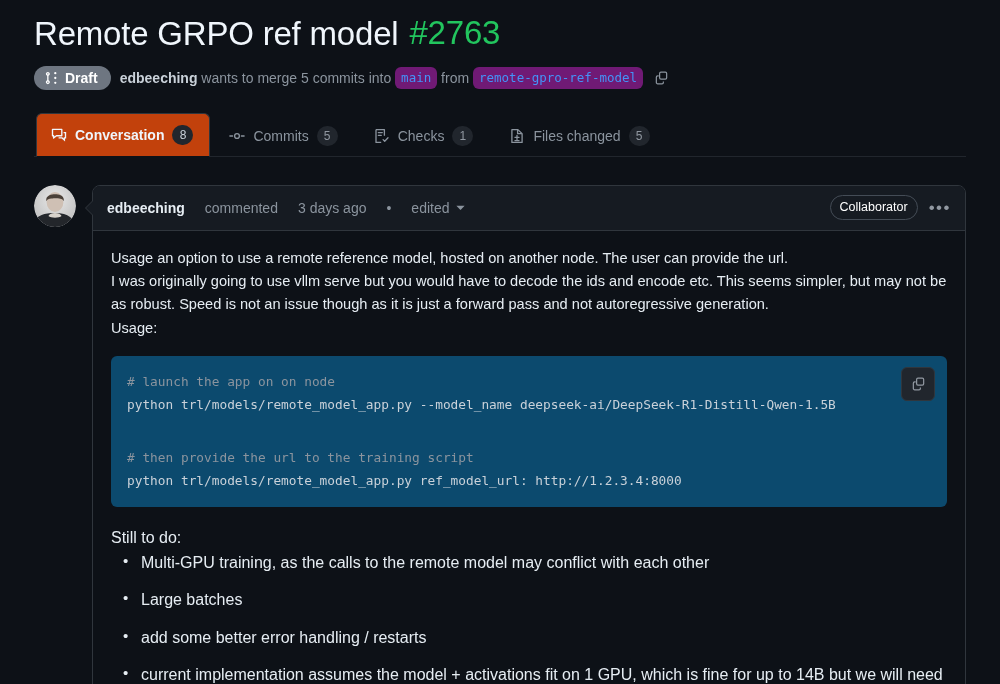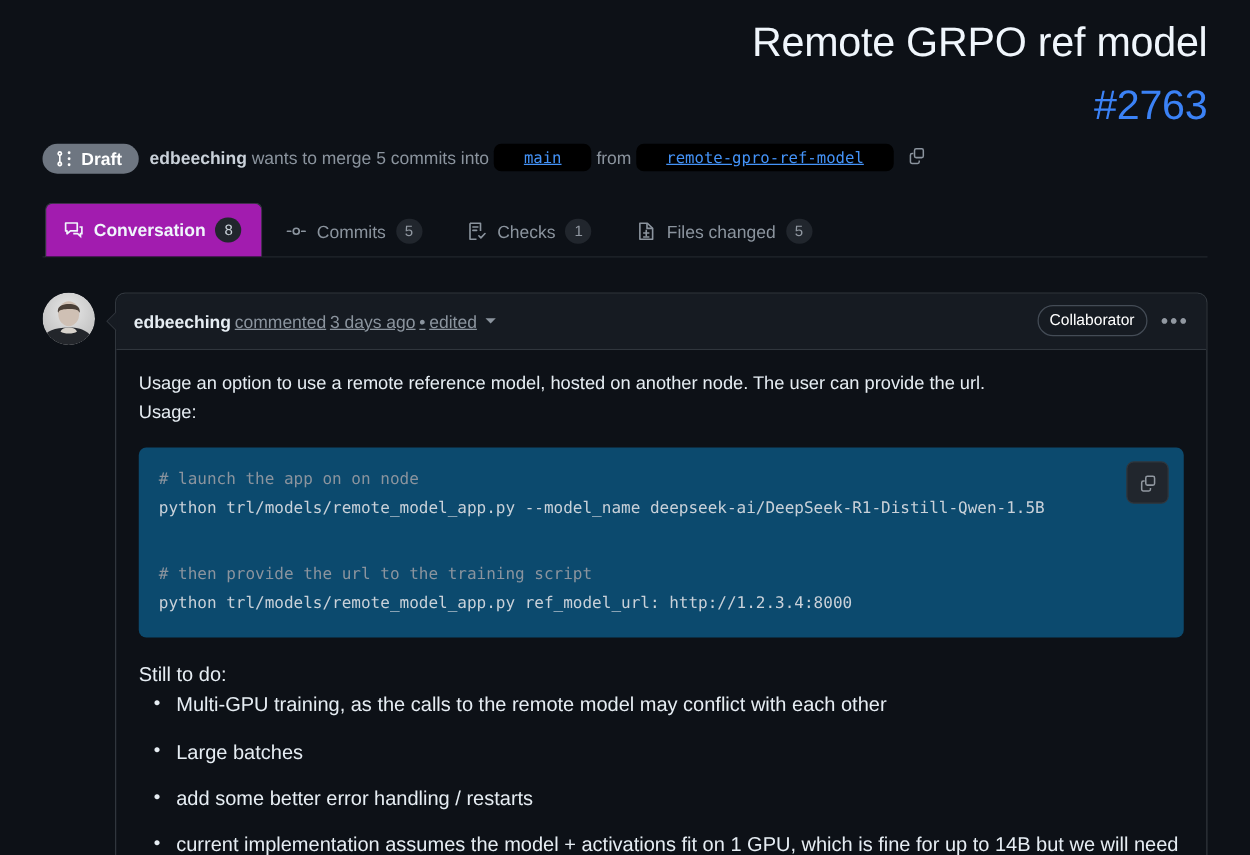--- a/index.html
+++ b/index.html
@@ -6,66 +6,65 @@
   html, body {
     width: 1000px; height: 684px;
     background: #0d1117;
     font-family: "Liberation Sans", sans-serif;
     color: #e6edf3;
     overflow: hidden;
   }
   .page { padding: 14px 34px 0 34px; }
 
   
-  .title-row { display: flex; align-items: flex-end; gap: 11px; flex-direction: column; }
+  .title-row { display: flex; align-items: flex-start; gap: 11px; }
   .pr-title {
     font-size: 33px; font-weight: 400; color: #f0f6fc;
     letter-spacing: -0.2px; line-height: 1.2;
   }
-  .pr-number { font-size: 33px; font-weight: 400; color: #3b82f6; letter-spacing: -0.2px; }
-
-  
-  .subhead { display: flex; align-items: flex-start; gap: 9px; margin-top: 12px; }
+  .pr-number { font-size: 33px; font-weight: 400; color: #22c55e; letter-spacing: -0.2px; }
+
+  
+  .subhead { display: flex; align-items: center; gap: 9px; margin-top: 12px; }
   .state-badge {
     display: inline-flex; align-items: center; gap: 6px;
     background: #6e7681; color: #ffffff;
     border-radius: 999px; padding: 5px 13px 5px 11px;
     font-size: 14px; font-weight: 600; line-height: 1;
   }
   .state-badge svg { display: block; }
   .subhead-text { font-size: 14px; color: #8b949e; line-height: 1.5; }
   .subhead-text b { color: #c9d1d9; font-weight: 600; }
   .branch-chip {
     display: inline-block;
-    background: #000000; color: #4493f8;
-    border-radius: 6px; padding: 2px 24px;
+    background: #701a75; color: #4493f8;
+    border-radius: 6px; padding: 2px 6px;
     font-family: "DejaVu Sans Mono", monospace;
     font-size: 12.5px; line-height: 1.45;
     vertical-align: 1px;
-    text-decoration: underline;
   }
   .copy-branch { display: inline-flex; align-items: center; padding: 2px; cursor: pointer; }
 
   
   .tabs {
     display: flex; align-items: flex-end; gap: 4px;
     margin-top: 22px; border-bottom: 1px solid #21262d;
     padding-left: 2px;
   }
   .tab {
     display: flex; align-items: center; gap: 8px;
     padding: 11px 16px 11px 14px;
     font-size: 14px; color: #8b949e;
     border: 1px solid transparent; border-bottom: none;
     border-radius: 6px 6px 0 0; position: relative; top: 1px;
     cursor: pointer; white-space: nowrap;
   }
   .tab.active {
     color: #f0f6fc; font-weight: 600;
-    background: #a21caf;
+    background: #c2410c;
     border-color: #30363d;
     border-bottom: 1px solid #0d1117;
   }
   .tab svg { display: block; flex: none; }
   .tab-count {
     background: #21262d; color: #9198a1;
     border-radius: 999px; font-size: 12px; font-weight: 500;
     min-width: 21px; height: 20px; line-height: 20px;
     text-align: center; padding: 0 6px;
   }
@@ -90,21 +89,21 @@
   .comment-box::before { left: -8px; border-right: 8px solid #30363d; }
   .comment-box::after  { left: -7px; border-right: 8px solid #161b22; }
   .comment-head {
     display: flex; align-items: center;
     background: #161b22; border-bottom: 1px solid #30363d;
     border-radius: 7px 7px 0 0;
     padding: 10px 14px; font-size: 14px; color: #8b949e;
     height: 45px;
   }
   .comment-head .author { color: #e6edf3; font-weight: 600; }
-  .head-meta { margin-left: 3px; text-decoration: underline; }
+  .head-meta { margin-left: 20px; }
   .edited-wrap { display: inline-flex; align-items: flex-end; gap: 5px; cursor: pointer; }
   .head-right { margin-left: auto; display: flex; align-items: center; gap: 11px; }
   .role-badge {
     border: 1px solid #444c56; color: #ffffff;
     border-radius: 999px; padding: 3px 9px; font-size: 12.5px; line-height: 1.3;
     cursor: pointer;
   }
   .kebab { color: #9198a1; font-size: 17px; letter-spacing: 1.5px; cursor: pointer; line-height: 1; }
 
   .comment-body { padding: 16px 18px 6px 18px; font-size: 14.6px; line-height: 1.6; color: #e6edf3; }
@@ -269,20 +268,21 @@
           </span>
         </span>
         <span class="head-right">
           <span class="role-badge">Collaborator</span>
           <span class="kebab">•••</span>
         </span>
       </div>
 
       <div class="comment-body">
         <p>Usage an option to use a remote reference model, hosted on another node. The user can provide the url.</p>
+        <p>I was originally going to use vllm serve but you would have to decode the ids and encode etc. This seems simpler, but may not be as robust. Speed is not an issue though as it is just a forward pass and not autoregressive generation.</p>
         <p>Usage:</p>
 
         <div class="code-block">
           <pre><span class="cmt"># launch the app on on node</span>
 <span>python trl/models/remote_model_app.py --model_name deepseek-ai/DeepSeek-R1-Distill-Qwen-1.5B</span>
 <span class="blank"></span>
 <span class="cmt"># then provide the url to the training script</span>
 <span>python trl/models/remote_model_app.py ref_model_url: http://1.2.3.4:8000</span></pre>
           <span class="copy-code-btn">
             <svg width="15" height="15" viewBox="0 0 16 16" fill="none" stroke="#9198a1" stroke-width="1.3">

